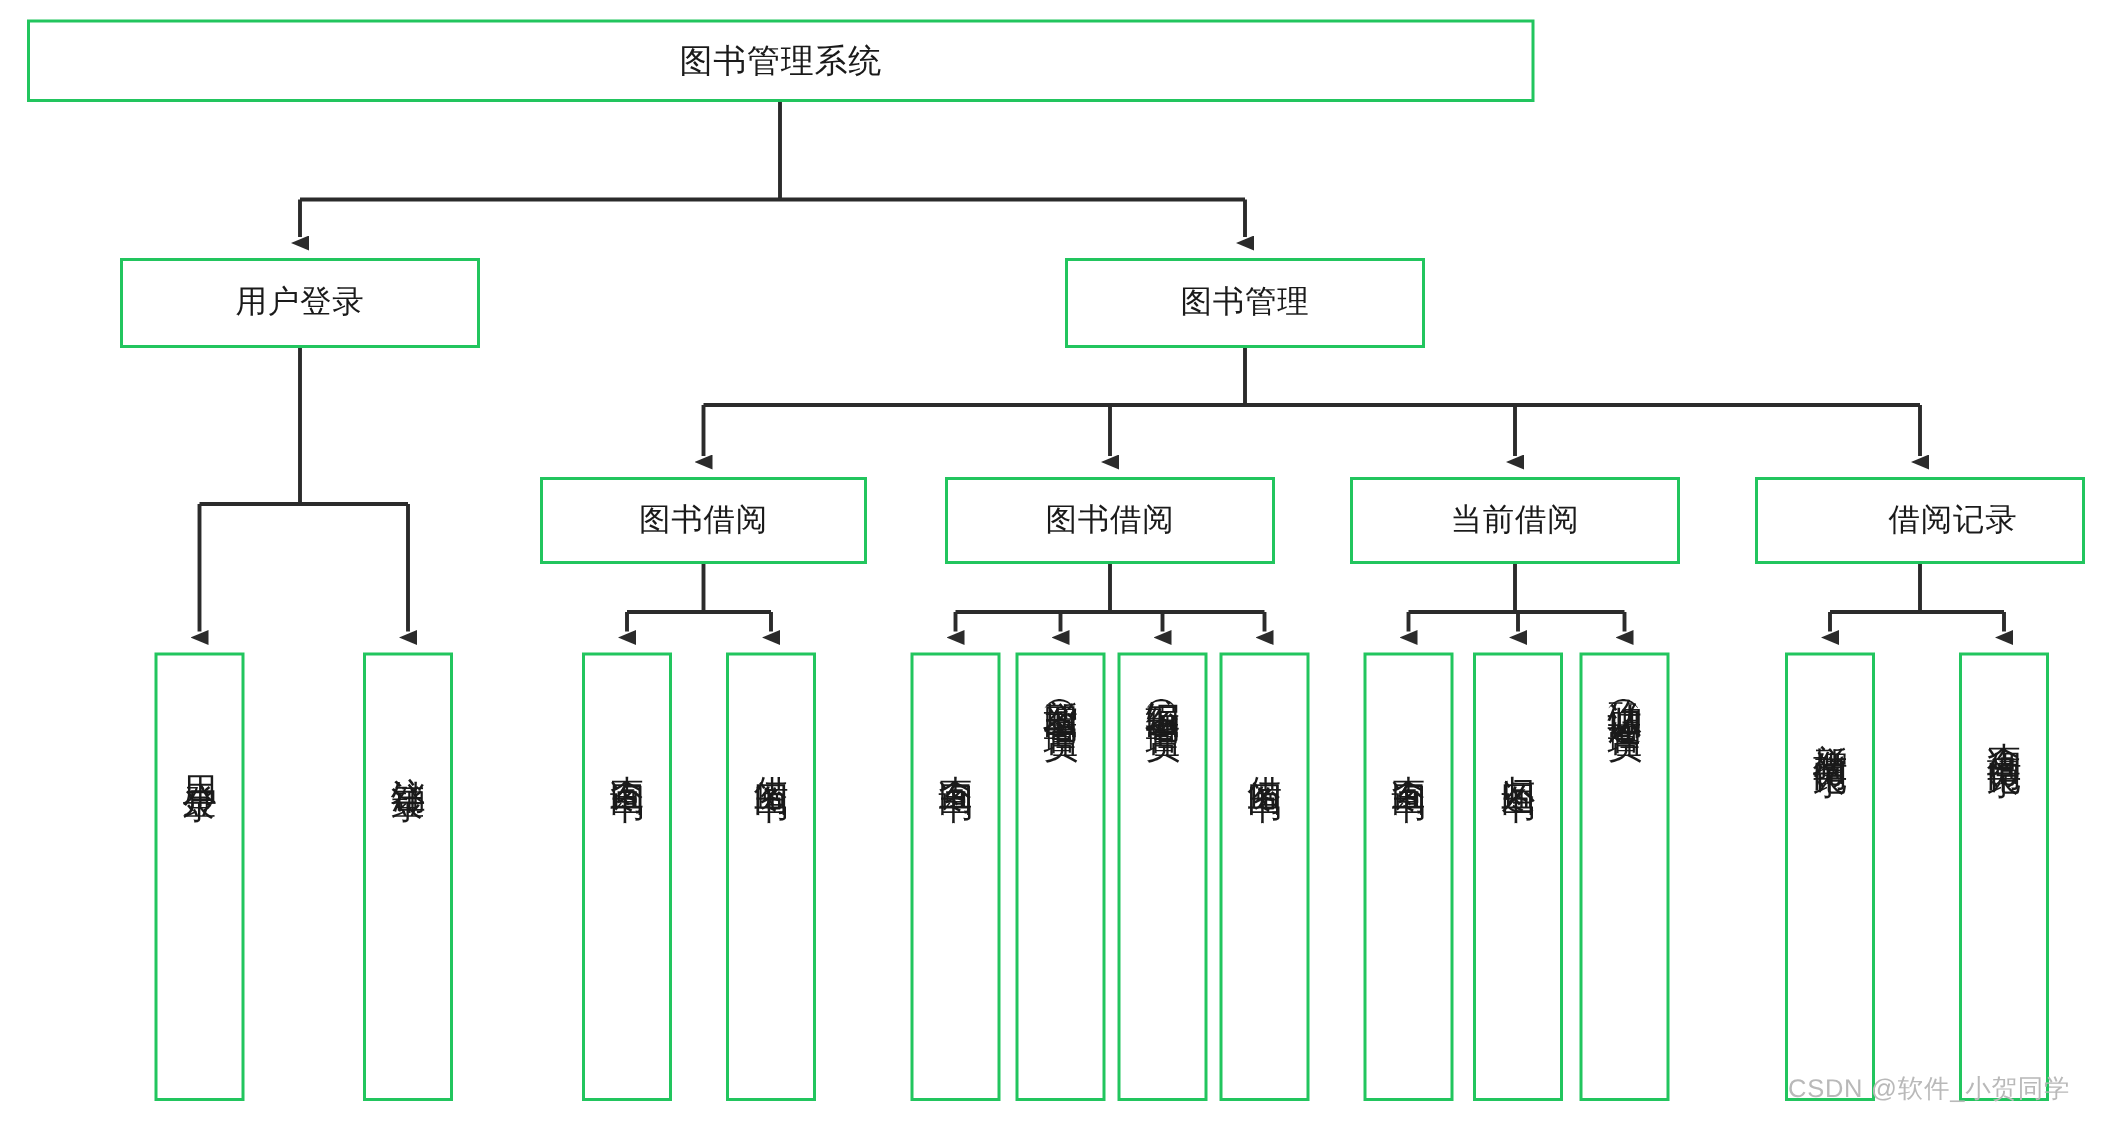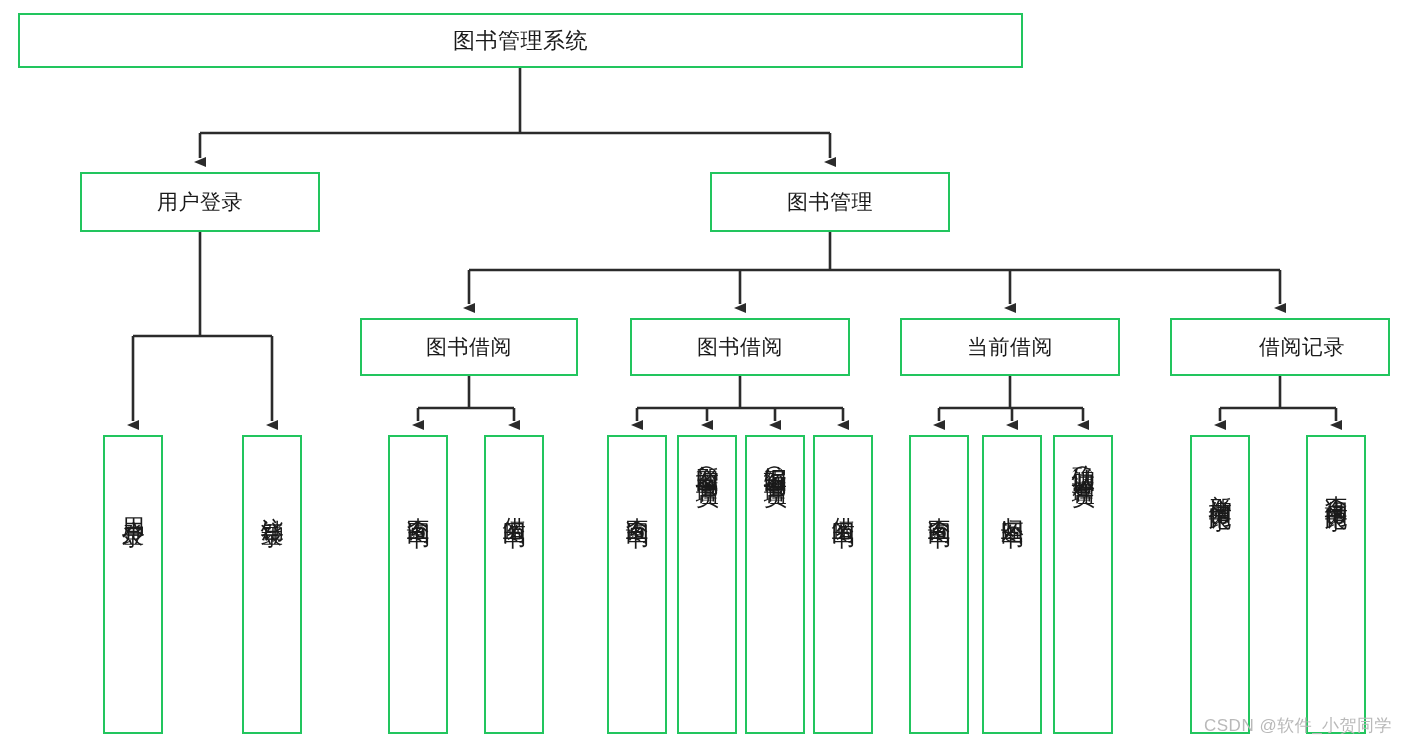--- a/index.html
+++ b/index.html
@@ -184,15 +184,15 @@
     <span class="label">确认归还（管理员）</span>
   </div>
 
   <div class="node vert" style="left:1190px; top:435px; width:60px; height:299px; padding-top:40px;">
     <span class="label">新增借阅记录</span>
   </div>
   <div class="node vert" style="left:1306px; top:435px; width:60px; height:299px; padding-top:40px;">
     <span class="label">查询借阅记录</span>
   </div>
 
-  <div class="watermark" style="left:1192px; top:714px;margin-left:12px;">CSDN @软件_小贺同学</div>
+  <div class="watermark" style="left:1192px; top:714px;">CSDN @软件_小贺同学</div>
 
 </div>
 
 </body></html>

